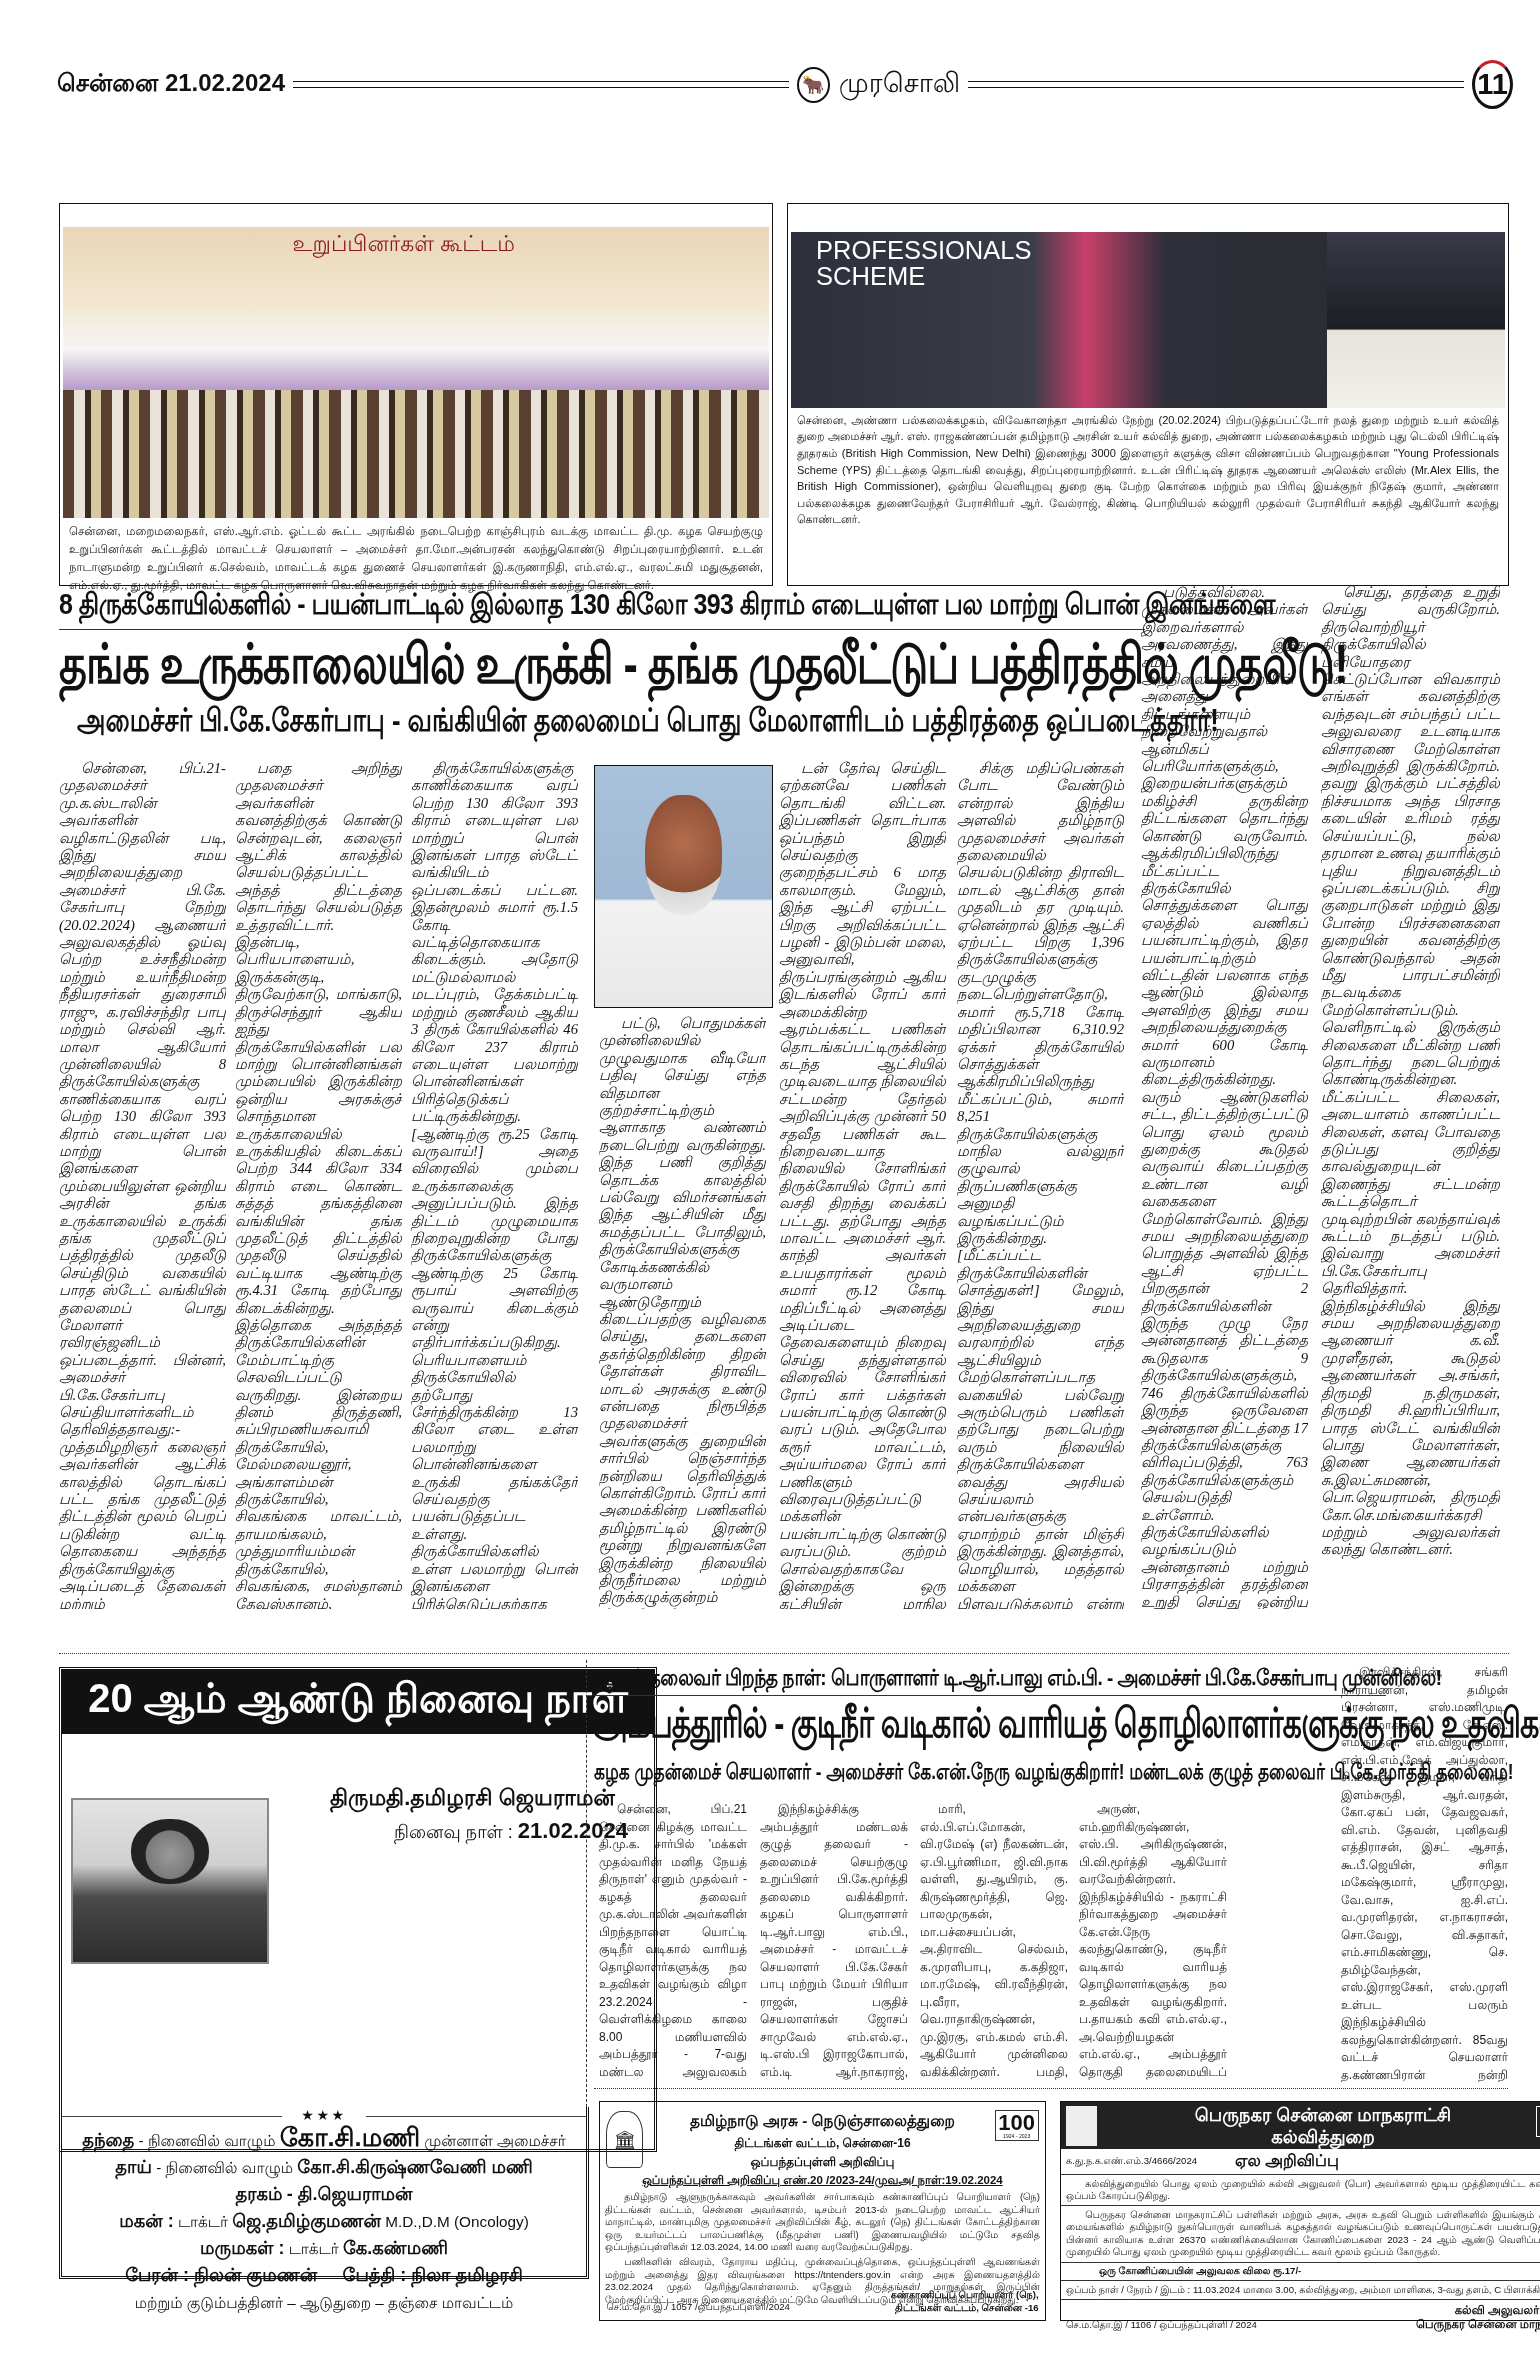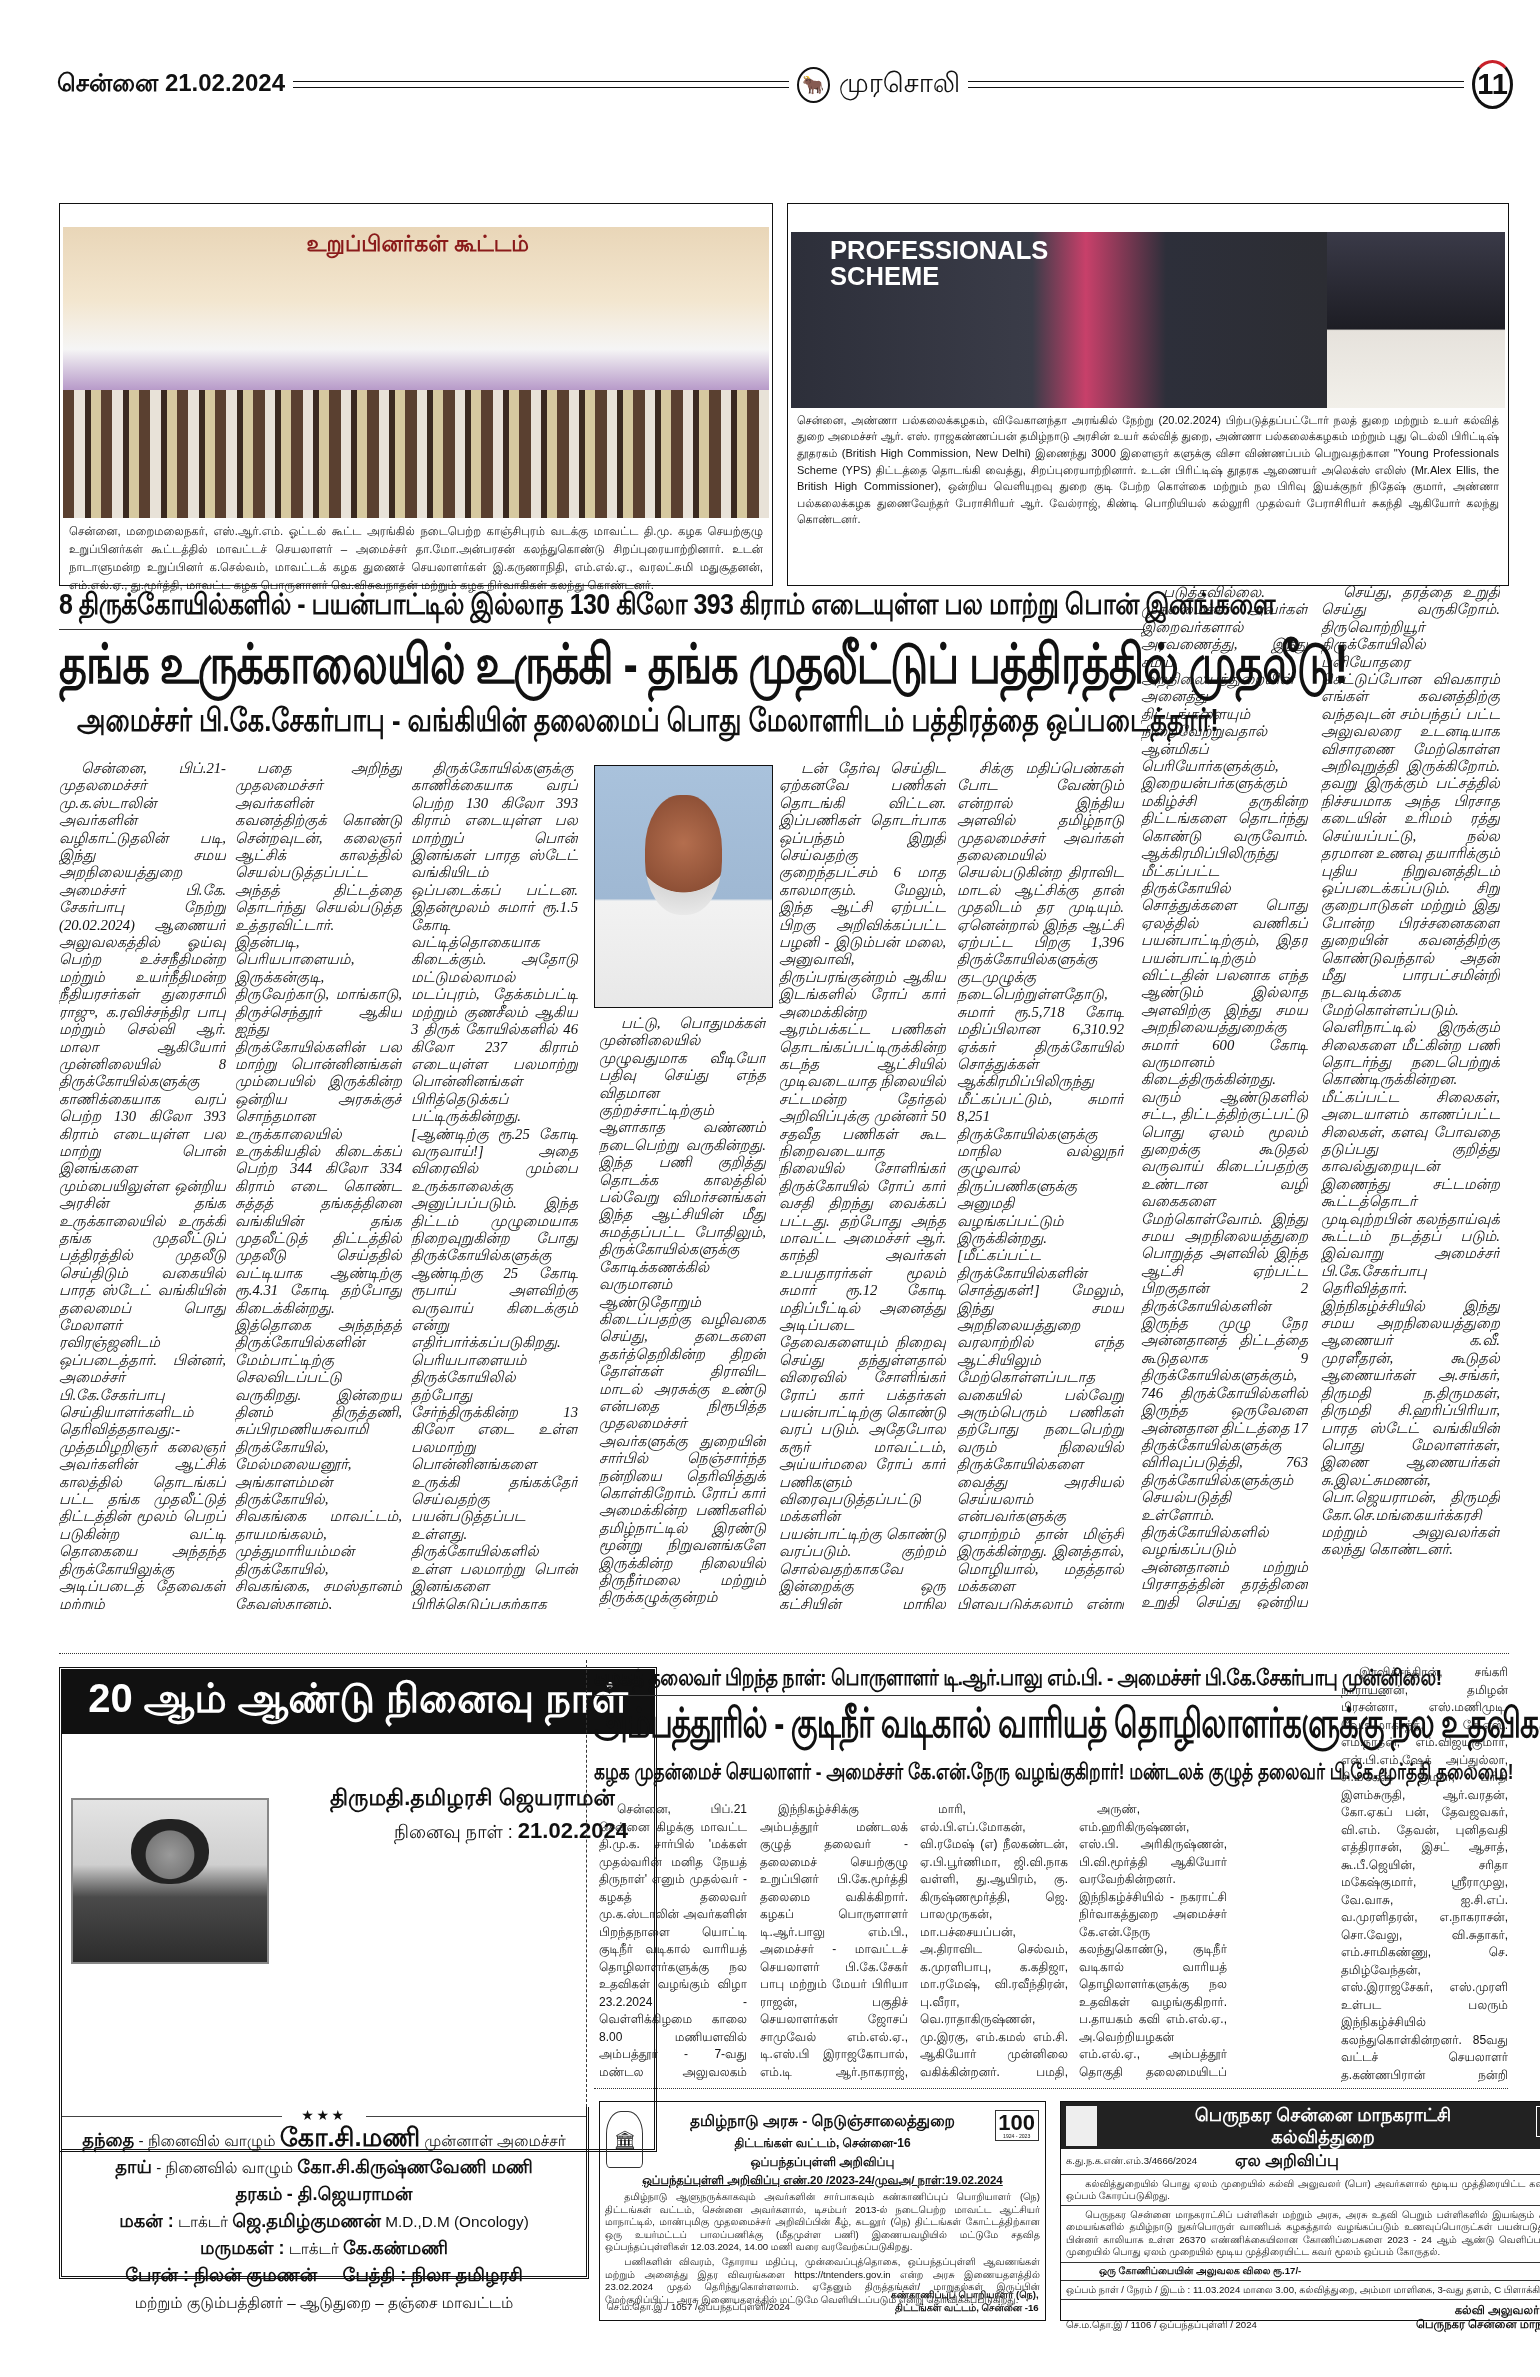--- a/index.html
+++ b/index.html
@@ -17,21 +17,21 @@
   .mh-emblem { width: 33px; height: 36px; border: 2.6px solid #111; border-radius: 50%; display:flex; align-items:center; justify-content:center; font-size: 18px; }
   .mh-name { font-family: "Liberation Sans", sans-serif; font-size: 27px; }
   .mh-page { width: 41px; height: 49px; border: 3.2px solid #111; border-top-color: #c8202a; border-radius: 50%; display:flex; align-items:center; justify-content:center; font-family: "Liberation Sans", sans-serif; font-weight: bold; font-size: 29px; }
 
   .photo-box { border: 1.9px solid #111; background: #fff; }
   .photo { background: linear-gradient(135deg, #b89a7a 0%, #e0c8a0 35%, #8a6a50 60%, #c9b79a 100%); position: relative; overflow: hidden; }
   .photo.stage { background: linear-gradient(180deg, #e9d6b8 0%, #f3e6cf 45%, #f5f5f5 75%, #b79ac9 100%); }
   .photo.crowd { background: repeating-linear-gradient(90deg, #5a4030 0 11.5px, #e8e2d8 11.5px 22px, #3a2a20 22px 28px, #d6c9a0 28px 38px); }
   .photo.conf { background: linear-gradient(90deg, #2d2f3a 0%, #3a3c48 45%, #c8406a 55%, #2d2f3a 70%, #2c2d33 100%); }
   .photo.hall { background: repeating-linear-gradient(90deg, #2a2424 0 9px, #b58a6a 9px 15.3px, #e6dccd 15.3px 20.4px, #1d1a1a 20.4px 25.5px); }
-  .photo-label { position:absolute; color:#fff; font-family:"Liberation Sans", sans-serif; font-weight:bold; font-size:36px; left:25.5px; top:6.4px; line-height:1;margin-left:14px; }
+  .photo-label { position:absolute; color:#fff; font-family:"Liberation Sans", sans-serif; font-weight:normal; font-size:36px; left:25.5px; top:6.4px; line-height:1; }
   .caption { font-family: "Liberation Sans", sans-serif; font-size: 13.4px; line-height: 23.6px; padding: 3.8px 9px; text-align: justify; }
 
   .kicker { font-family: "Liberation Sans", sans-serif; font-weight: bold; font-size: 29px; letter-spacing: -0.6px; white-space: nowrap; transform: scaleX(0.86); transform-origin: left; }
   .headline { font-family: "Liberation Sans", sans-serif; font-weight: bold; font-size: 55px; letter-spacing: -1.3px; white-space: nowrap; transform: scaleX(0.78); transform-origin: left; }
   .subhead { font-family: "Liberation Sans", sans-serif; font-weight: bold; font-size: 32px; white-space: nowrap; transform: scaleX(0.8); transform-origin: left; }
   .hr { border-top: 1.9px solid #333; }
   .dotted { border-top: 1.9px dotted #333; }
   .vdash { border-left: 1.3px dashed #333; }
 
   .col { font-size: 14.7px; line-height: 17.4px; text-align: justify; font-style: italic; font-family: "Liberation Serif", serif; overflow: hidden; }

